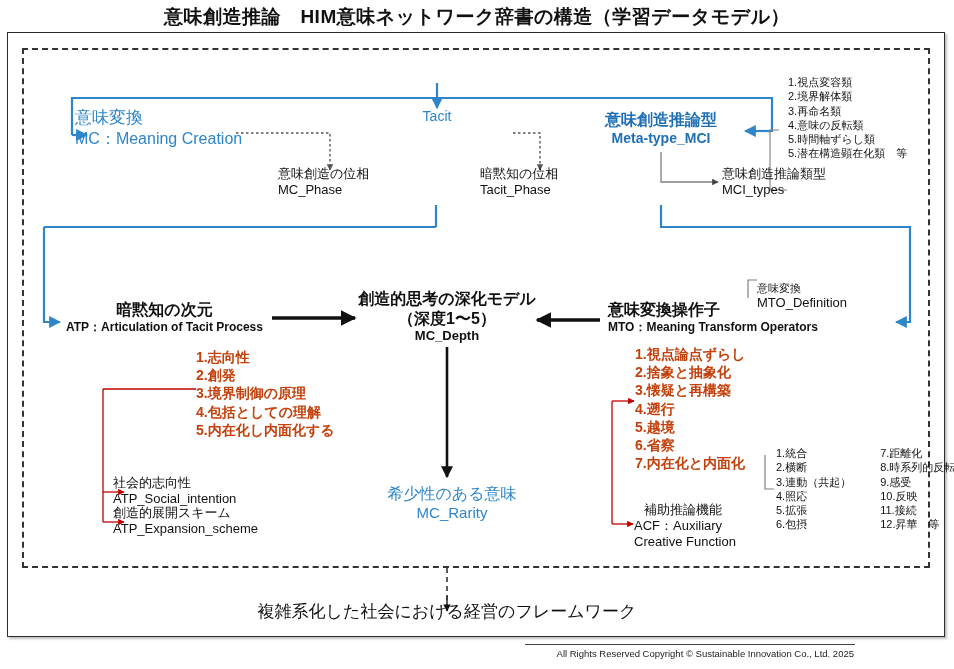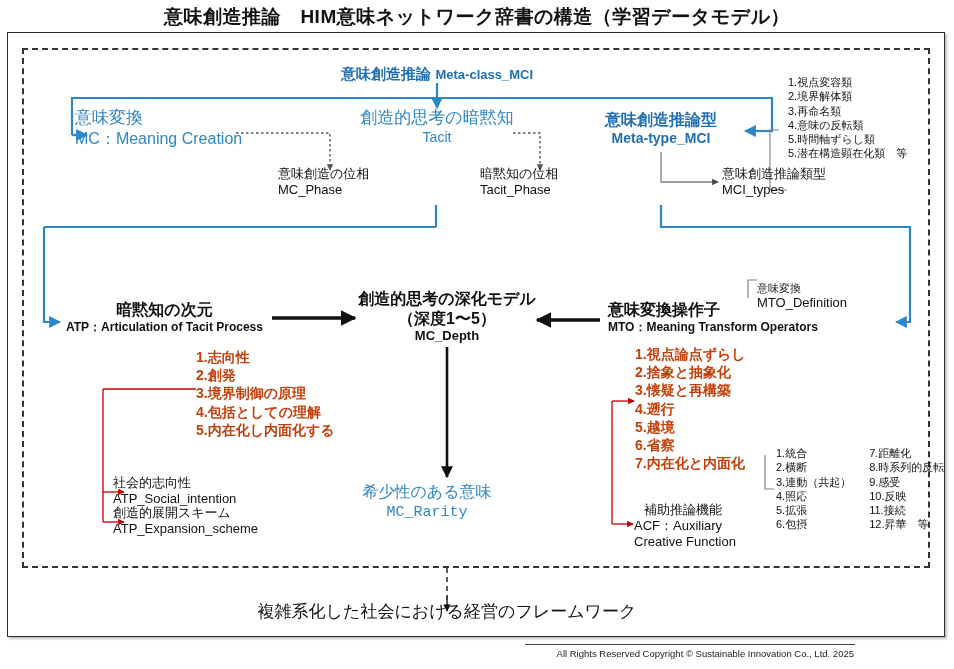--- a/index.html
+++ b/index.html
@@ -60,21 +60,21 @@
 
   
   .footer{
     position:absolute;right:8px;top:648px;
     font-size:9.5px;color:#222;text-align:right;
   }
   .footer-rule{
     position:absolute;right:7px;top:644px;width:330px;height:0;
     border-top:1px solid #444;
   }
-  .two-col{display:flex;gap:18px;}
+  .two-col{display:flex;gap:29px;}
   .two-col > div{line-height:1.30;}
 </style>
 </head>
 <body>
 
 <div id="stage">
 
   <div class="title">意味創造推論　HIM意味ネットワーク辞書の構造（学習データモデル）</div>
 
   <div class="outer-frame"></div>
@@ -141,32 +141,27 @@
     <path d="M612,401 L634,401" stroke="#C00000" stroke-width="1.3" fill="none" marker-end="url(#ar-red)"></path>
     <path d="M612,401 L612,524" stroke="#C00000" stroke-width="1.3" fill="none"></path>
     <path d="M612,524 L633,524" stroke="#C00000" stroke-width="1.3" fill="none" marker-end="url(#ar-red)"></path>
 
     <path d="M774,489 L765,489 L765,455" stroke="#808080" stroke-width="1.2" fill="none"></path>
 
     <path d="M447,568 L447,605" stroke="#333" stroke-width="1.6" stroke-dasharray="5,4" fill="none"></path>
     <path d="M447,596 L447,611" stroke="#333" stroke-width="1.6" fill="none" marker-end="url(#ar-blk)"></path>
   </svg>
 
-  <div class="node ctr" style="left:437px;top:64px;">
-    <span class="blue-bold t15">意味創造推論</span>
-    <span class="blue-bold t13">Meta-class_MCI</span>
-  </div>
 
   <div class="node" style="left:75px;top:108px;">
     <div class="blue-lt t17">意味変換</div>
     <div class="blue-lt t16">MC：Meaning Creation</div>
   </div>
 
   <div class="node ctr" style="left:437px;top:108px;">
-    <div class="blue-lt t17">創造的思考の暗黙知</div>
     <div class="blue-lt t14">Tacit</div>
   </div>
 
   <div class="node ctr" style="left:661px;top:110px;">
     <div class="blue-bold t16">意味創造推論型</div>
     <div class="blue-bold t14">Meta-type_MCI</div>
   </div>
 
   <div class="node" style="left:278px;top:166px;">
     <div class="blk t13">意味創造の位相</div>
@@ -234,21 +229,21 @@
   <div class="node" style="left:113px;top:475px;">
     <div class="blk t13">社会的志向性</div>
     <div class="blk t13">ATP_Social_intention</div>
   </div>
 
   <div class="node" style="left:113px;top:505px;">
     <div class="blk t13">創造的展開スキーム</div>
     <div class="blk t13">ATP_Expansion_scheme</div>
   </div>
 
-  <div class="node ctr" style="left:427px;top:484px;font-family:Liberation Mono, monospace;">
+  <div class="node ctr" style="left:452px;top:484px;">
     <div class="blue-lt t16">希少性のある意味</div>
     <div class="blue-lt t15">MC_Rarity</div>
   </div>
 
   <div class="node" style="left:634px;top:502px;">
     <div class="blk t13" style="margin-left:10px;">補助推論機能</div>
     <div class="blk t13">ACF：Auxiliary</div>
     <div class="blk t13">Creative Function</div>
   </div>
 

